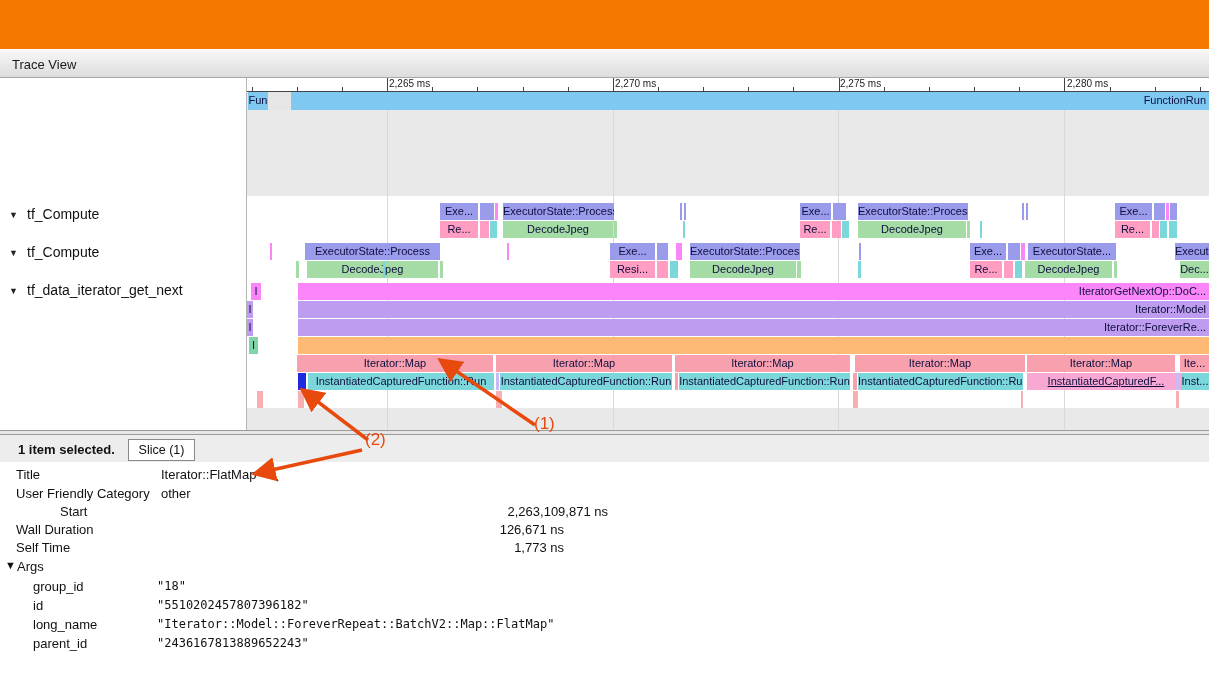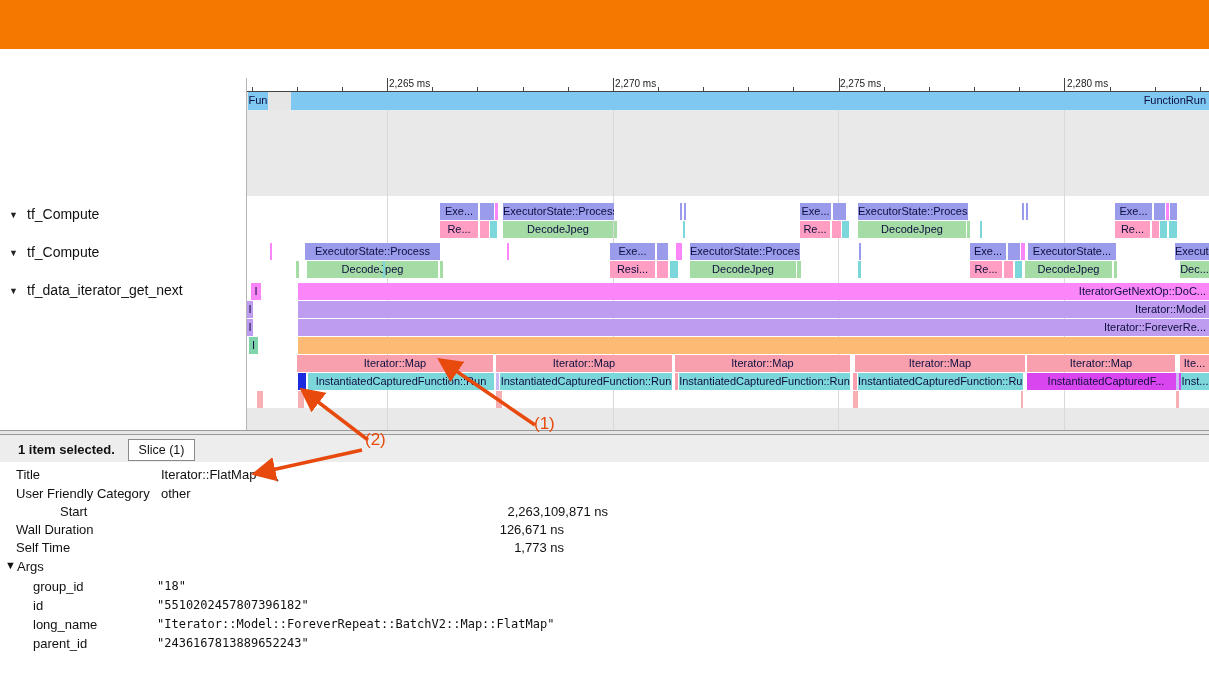--- a/index.html
+++ b/index.html
@@ -63,20 +63,23 @@
   #arrows{position:absolute;left:0;top:0;width:1209px;height:686px;pointer-events:none;}
   .ann{position:absolute;font-size:17px;color:#e8490d;pointer-events:none;white-space:nowrap;}
 </style>
 </head>
 <body>
 
 <div id="app">
 
   <div id="topbar" style="background: rgb(245, 121, 0);"></div>
 
+  <div id="panel-header">
+    <span>Trace View</span>
+  </div>
 
   <div id="trace">
     <div id="track-list">
         <div class="track-row" style="top: 128px;">
           <span class="tri">▼</span>
           <span class="tlabel">tf_Compute</span>
         </div>
         <div class="track-row" style="top: 166px;">
           <span class="tri">▼</span>
           <span class="tlabel">tf_Compute</span>
@@ -221,21 +224,21 @@
           </div>
           <div class="trow" style="top: 281px; height: 17px;">
             <div class="slice" style="left: 51px; width: 8px; background: rgb(28, 43, 224);"></div>
             <div class="slice" style="left: 61px; width: 186px; background: rgb(124, 215, 219);">InstantiatedCapturedFunction::Run</div>
             <div class="slice" style="left: 249px; width: 3px; background: rgb(201, 186, 246);"></div>
             <div class="slice" style="left: 253px; width: 172px; background: rgb(124, 215, 219);">InstantiatedCapturedFunction::Run</div>
             <div class="slice" style="left: 428px; width: 3px; background: rgb(249, 160, 174);"></div>
             <div class="slice" style="left: 432px; width: 171px; background: rgb(124, 215, 219);">InstantiatedCapturedFunction::Run</div>
             <div class="slice" style="left: 606px; width: 4px; background: rgb(249, 160, 174);"></div>
             <div class="slice" style="left: 611px; width: 165px; background: rgb(124, 215, 219);">InstantiatedCapturedFunction::Run</div>
-            <div class="slice" style="left: 780px; width: 158px; background: #d946ef;">InstantiatedCapturedF...</div>
+            <div class="slice" style="left: 780px; width: 158px; background: #f9a8d4; text-decoration: underline;">InstantiatedCapturedF...</div>
             <div class="slice" style="left: 929px; width: 3px; background: rgb(201, 186, 246);"></div>
             <div class="slice" style="left: 934px; width: 28px; background: rgb(124, 215, 219);">Inst...</div>
           </div>
           <div class="trow" style="top: 299px; height: 17px;">
             <div class="slice" style="left: 10px; width: 6px; background: rgb(247, 175, 180);"></div>
             <div class="slice" style="left: 51px; width: 6px; background: rgb(247, 175, 180);"></div>
             <div class="slice" style="left: 249px; width: 6px; background: rgb(247, 175, 180);"></div>
             <div class="slice" style="left: 606px; width: 5px; background: rgb(247, 175, 180);"></div>
             <div class="slice" style="left: 774px; width: 2px; background: rgb(247, 175, 180);"></div>
             <div class="slice" style="left: 929px; width: 3px; background: rgb(247, 175, 180);"></div>

